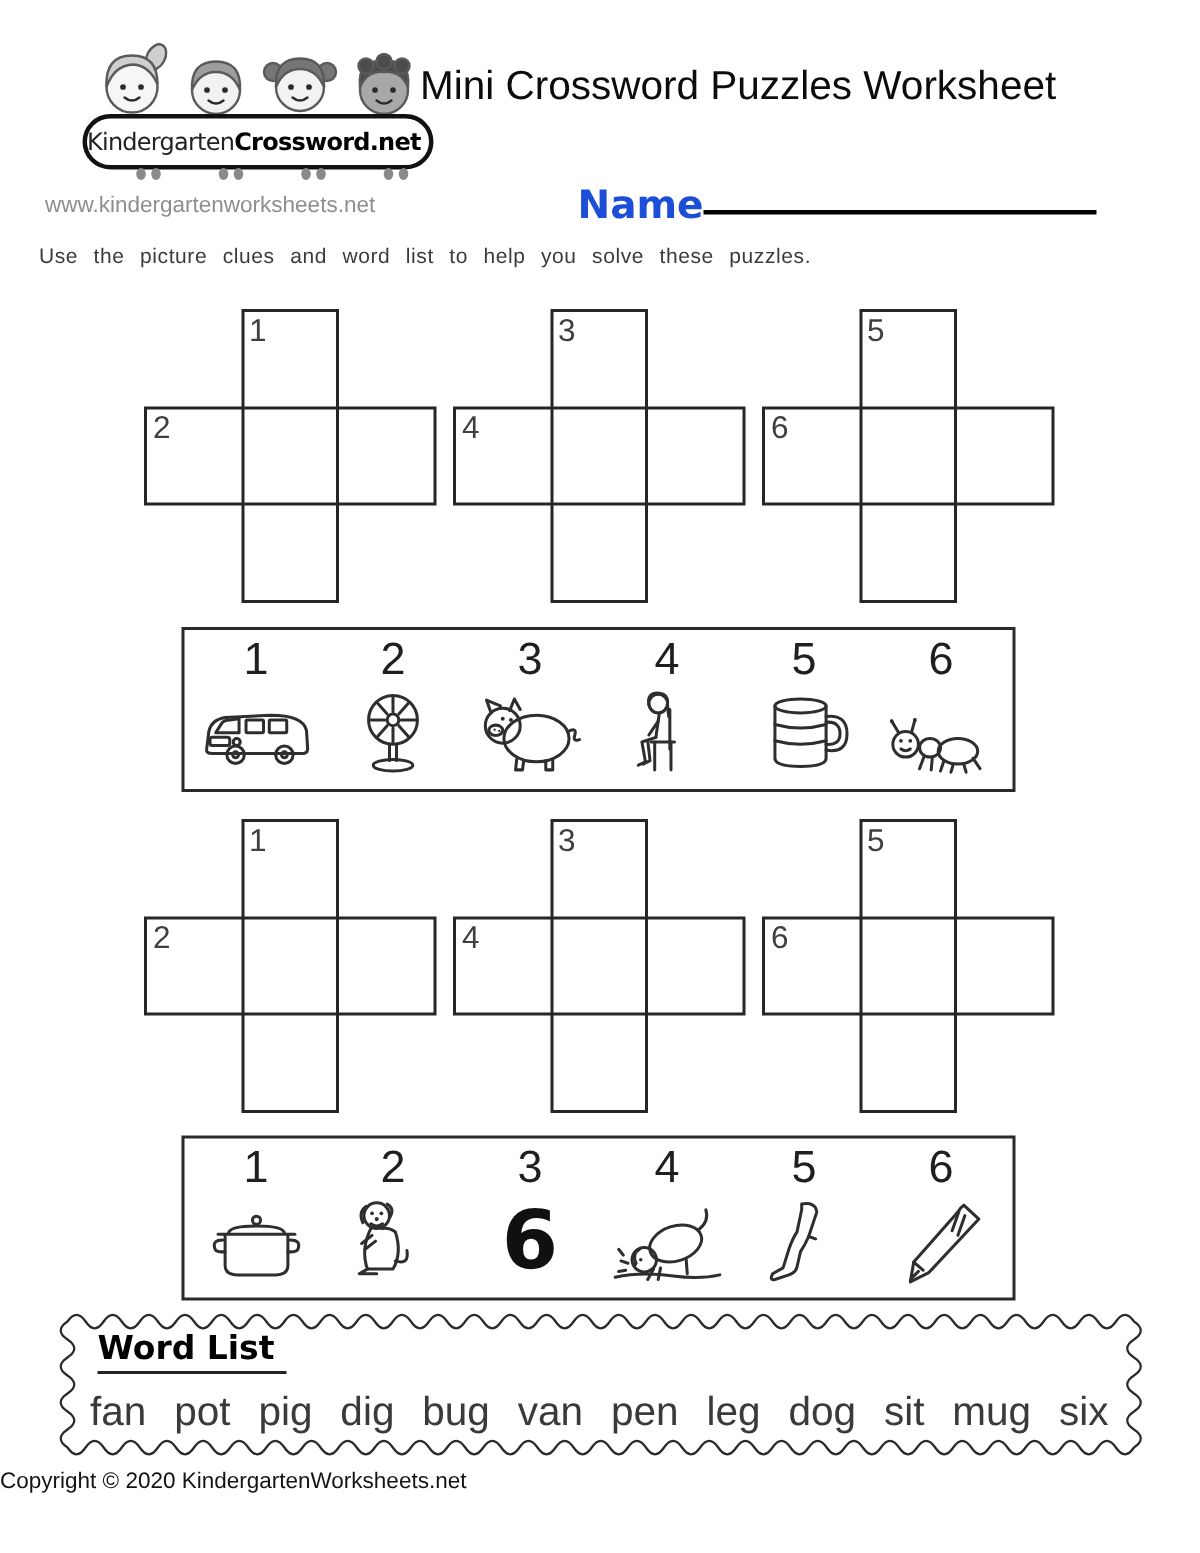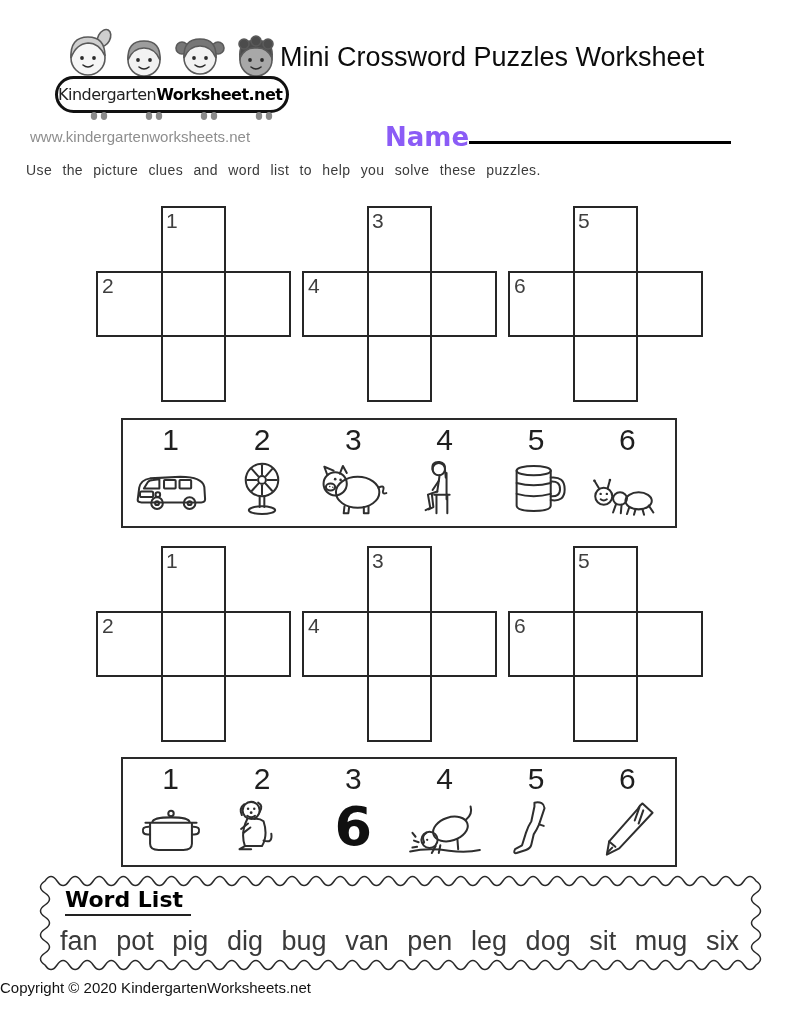--- a/index.html
+++ b/index.html
@@ -15,21 +15,21 @@
             font-family:"DejaVu Sans",sans-serif;font-size:16px;letter-spacing:-0.5px;}
   .logo-box .p1{font-weight:400;color:#222;}
   .logo-box .p2{font-weight:700;color:#000;}
   .logo-url{position:absolute;left:30px;top:128px;width:262px;text-align:left;
             font-size:15px;color:#8e8e8e;}
 
   
   .title{position:absolute;left:280px;top:42px;width:460px;text-align:left;
          font-size:27px;color:#0c0c0c;font-family:"Liberation Sans",sans-serif;}
   .name-line{position:absolute;left:385px;top:122px;font-family:"DejaVu Sans",sans-serif;
-             font-size:26px;font-weight:600;color:#8b5cf6;}
+             font-size:26px;font-weight:600;color:#1d4ed8;}
   .uline{display:inline-block;width:262px;height:3px;background:#000;vertical-align:2px;}
   .instruction{position:absolute;left:26px;top:162px;width:752px;font-size:14px;
                color:#3b3b3b;letter-spacing:0.4px;word-spacing:6px;}
 
   
   .grid{position:absolute;width:195px;height:196px;}
   .vslot,.hslot{position:absolute;box-sizing:border-box;border:2px solid #262626;background:transparent;}
   .vslot{left:65px;top:0;width:65px;height:196px;}
   .hslot{left:0;top:65px;width:195px;height:66px;}
   .gnum{position:absolute;font-size:21px;font-weight:300;color:#3f3f3f;line-height:1;}
@@ -100,21 +100,21 @@
     <g stroke="#2b2b2b" stroke-width="1.6" fill="none" stroke-linecap="round">
       <path d="M25 45 Q30 49 35 45"></path>
         <path d="M81 47 Q86 51 91 47"></path>
       <path d="M137 45 Q142 49 147 45"></path>
         <path d="M193 47 Q198 51 203 47"></path>
     </g>
   </svg>
 
   <div class="logo-box">
     <span class="p1">Kindergarten</span>
-      <span class="p2">Worksheet.net</span>
+      <span class="p2">Crossword.net</span>
   </div>
 
   <svg class="feet" viewBox="0 0 210 12">
     <g fill="#8a8a8a">
       <ellipse cx="22" cy="5" rx="3.2" ry="4"></ellipse>
         <ellipse cx="32" cy="5" rx="3.2" ry="4"></ellipse>
       <ellipse cx="77" cy="5" rx="3.2" ry="4"></ellipse>
         <ellipse cx="87" cy="5" rx="3.2" ry="4"></ellipse>
       <ellipse cx="132" cy="5" rx="3.2" ry="4"></ellipse>
         <ellipse cx="142" cy="5" rx="3.2" ry="4"></ellipse>

